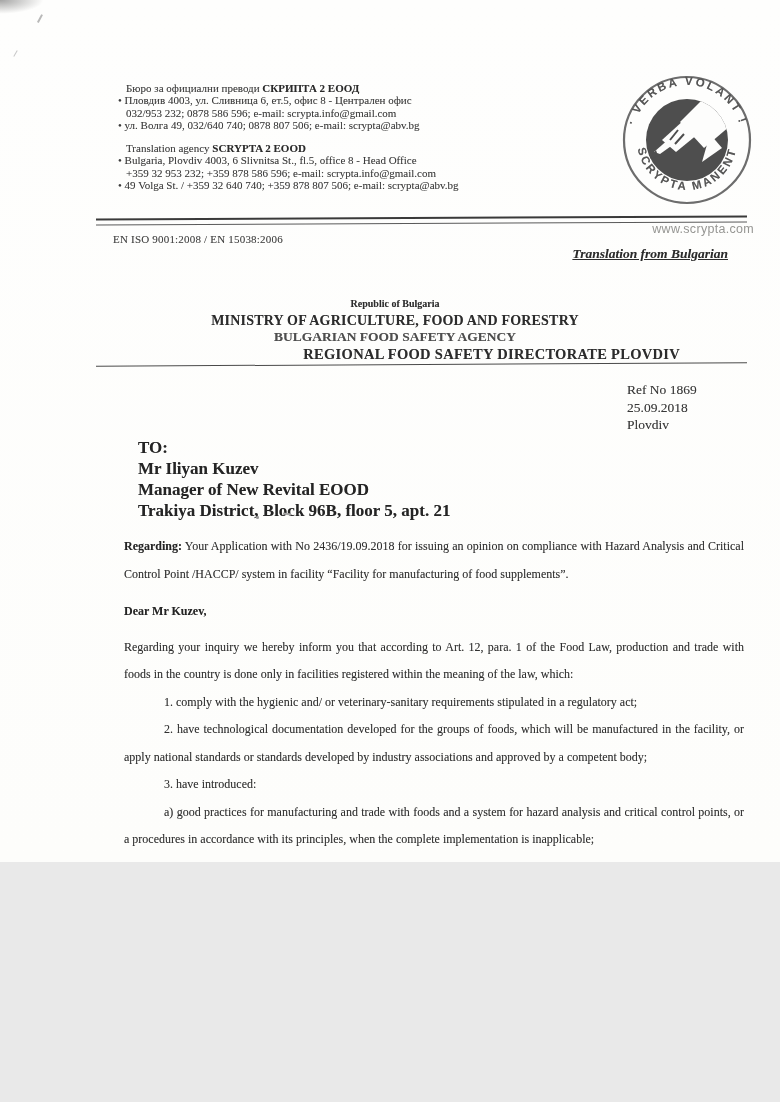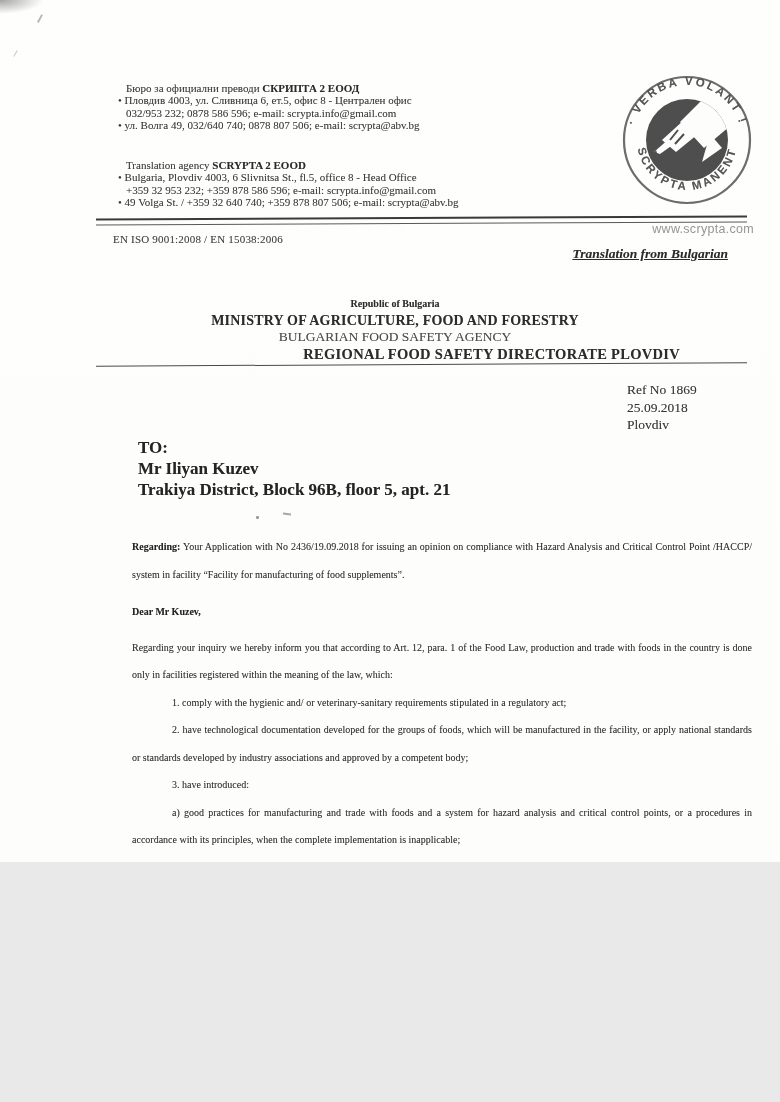--- a/index.html
+++ b/index.html
@@ -5,49 +5,49 @@
   html,body{margin:0;padding:0;background:#e9e9e9;}
   .page{
     position:relative;width:780px;height:862px;margin:0 auto;
     background:linear-gradient(180deg,#fefefd 0%,#fdfdfb 100%);
     font-family:"Liberation Serif", serif;color:#2f2f2f;overflow:hidden;
     text-shadow:0 0 .6px rgba(60,60,60,.35);
   }
   
   .letterhead{position:absolute;left:118px;top:82px;width:440px;font-size:11px;line-height:12.3px;color:#3c3c3c;}
   .lh-block{padding-left:8px;}
-  .lh-block.en{margin-top:28px;}
+  .lh-block.en{margin-top:11px;}
   .lh-line.bullet{margin-left:-8px;}
   .lh-line b{font-weight:bold;color:#2b2b2b;}
   
   .stamp{position:absolute;left:618px;top:68px;width:138px;height:142px;}
   
   .double-rule{position:absolute;left:96px;top:217px;width:651px;height:4px;
     border-top:2.5px solid #3a3a3a;border-bottom:1.3px solid #5a5a5a;transform:rotate(-.25deg);}
   .title-rule{position:absolute;left:96px;top:364px;width:651px;height:0;
     border-top:1.8px solid #4a4a4a;transform:rotate(-.3deg);}
   
   .website{position:absolute;right:26px;top:222px;font-family:"Liberation Sans",sans-serif;
     font-size:12.5px;color:#969693;letter-spacing:.3px;text-shadow:none;}
   .iso{position:absolute;left:113px;top:233px;font-size:11px;color:#454545;letter-spacing:.2px;text-align:right;}
   .translation-note{position:absolute;right:52px;top:246px;font-size:13.5px;font-weight:bold;
     font-style:italic;text-decoration:underline;color:#2b2b2b;}
   
   .title-block{position:absolute;left:110px;top:296px;width:570px;text-align:center;color:#2c2c2c;}
   .tb1{font-size:10px;font-weight:bold;line-height:16px;}
   .tb2{font-size:14px;font-weight:bold;line-height:17px;letter-spacing:.2px;}
-  .tb3{font-size:13.5px;font-weight:normal;color:#4e4e4e;line-height:16.5px;}
+  .tb3{font-size:13.5px;font-weight:bold;color:#4e4e4e;line-height:16.5px;}
   .tb4{font-size:14.5px;font-weight:bold;line-height:17px;letter-spacing:.3px;text-align:right;}
   
   .ref-block{position:absolute;left:627px;top:381px;font-size:13.5px;line-height:17.5px;color:#383838;}
   
   .recipient{position:absolute;left:138px;top:437px;font-size:17px;font-weight:bold;
     line-height:21px;color:#242424;}
   
-  .body-text{position:absolute;left:132px;top:533px;width:620px;font-size:10px;
+  .body-text{position:absolute;left:124px;top:533px;width:620px;font-size:12px;
     line-height:27.5px;text-align:justify;color:#303030;}
   .body-text p{margin:0;}
   .body-text .salutation{margin-top:10px;font-weight:bold;color:#242424;}
   .body-text .para{margin-top:8px;}
   .body-text .li{text-indent:40px;}
   .regarding b{font-weight:bold;color:#242424;}
   
   .corner-shade{position:absolute;left:0;top:0;width:44px;height:14px;
     background:radial-gradient(ellipse at 0 0,rgba(90,90,90,.55),rgba(120,120,120,0) 70%);}
   .pencil-mark{position:absolute;background:#b9b9b9;}
@@ -127,20 +127,21 @@
 
   <div class="ref-block">
     <div>Ref No 1869</div>
     <div>25.09.2018</div>
     <div>Plovdiv</div>
   </div>
 
   <div class="recipient">
     <div>TO:</div>
     <div>Mr Iliyan Kuzev</div>
+    <div>Manager of New Revital EOOD</div>
     <div>Trakiya District, Block 96B, floor 5, apt. 21</div>
   </div>
 
   <div class="addr-dot"></div>
   <div class="addr-dash"></div>
 
   <div class="body-text">
     <p class="regarding"><b>Regarding:</b><span> Your Application with No 2436/19.09.2018 for issuing an opinion on compliance with Hazard Analysis and Critical Control Point /HACCP/ system in facility “Facility for manufacturing of food supplements”.</span></p>
     <p class="salutation">Dear Mr Kuzev,</p>
     <p class="para">Regarding your inquiry we hereby inform you that according to Art. 12, para. 1 of the Food Law, production and trade with foods in the country is done only in facilities registered within the meaning of the law, which:</p>

